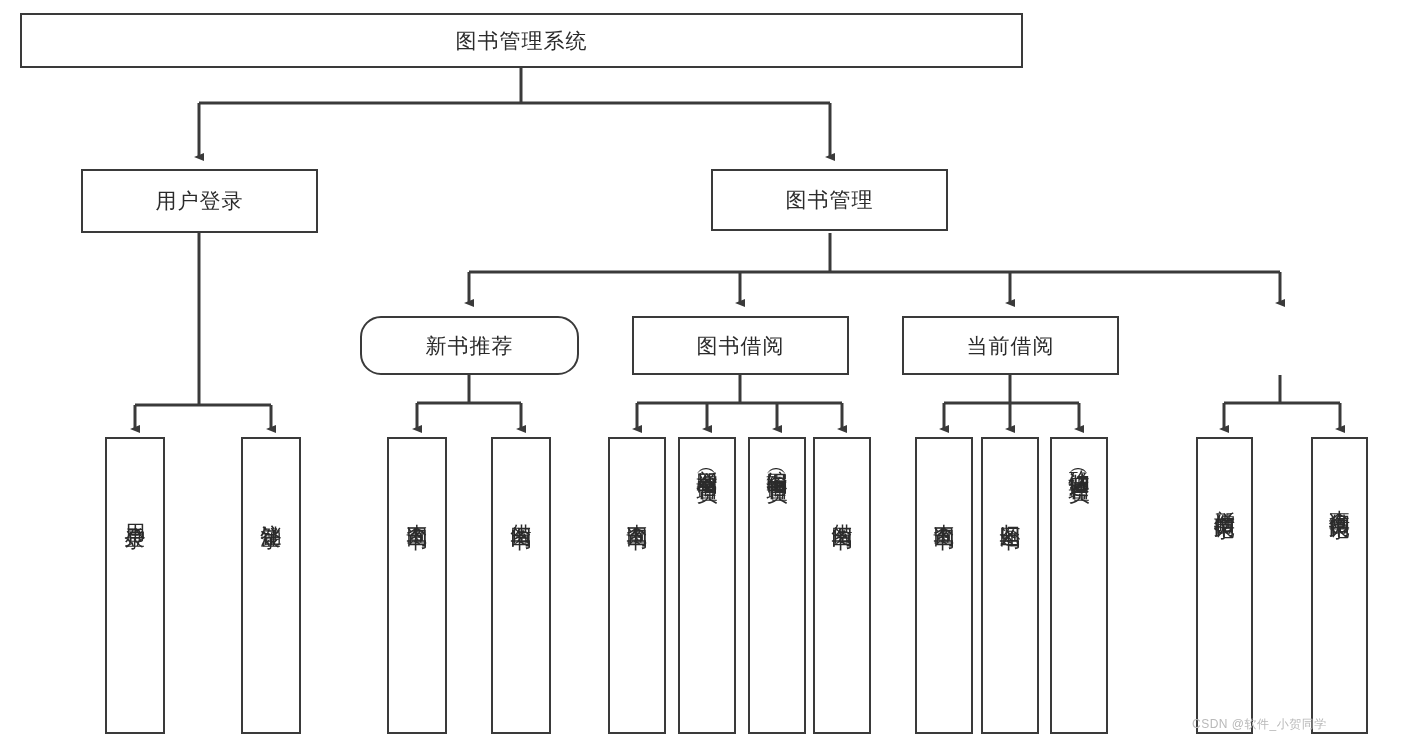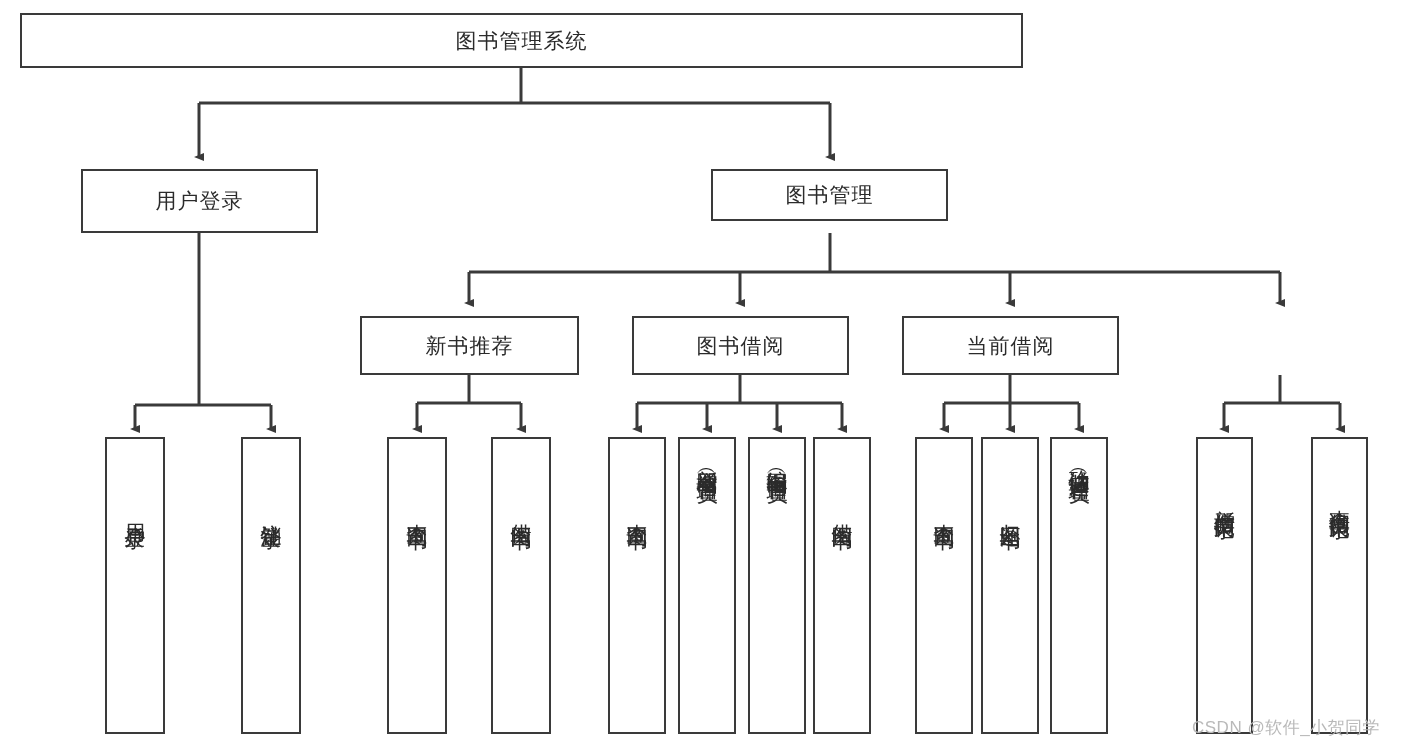--- a/index.html
+++ b/index.html
@@ -60,21 +60,21 @@
     padding-top: 58px;
   }
   .node.vert.tall .label {
     padding-top: 4px;
   }
   .node.vert.rec .label {
     padding-top: 44px;
   }
   .watermark {
     position: absolute;
-    font-size: 17px;
+    font-size: 12px;
     color: #b9b9b9;
     white-space: nowrap;
     letter-spacing: 0.5px;
   }
 </style>
 </head>
 <body>
 
 <div id="canvas">
 
@@ -128,25 +128,25 @@
     </g>
   </svg>
 
   <div class="node horiz" style="left:20px; top:13px; width:1003px; height:55px;">
     <span class="label">图书管理系统</span>
   </div>
 
   <div class="node horiz" style="left:81px; top:169px; width:237px; height:64px;">
     <span class="label">用户登录</span>
   </div>
-  <div class="node horiz" style="left:711px; top:169px; width:237px; height:52px;">
+  <div class="node horiz" style="left:711px; top:169px; width:237px; height:62px;">
     <span class="label">图书管理</span>
   </div>
 
-  <div class="node horiz" style="left:360px; top:316px; width:219px; height:59px;">
+  <div class="node horiz" style="left:360px; top:316px; width:219px; height:59px;border-radius:21px;">
     <span class="label">新书推荐</span>
   </div>
   <div class="node horiz" style="left:902px; top:316px; width:217px; height:59px;">
     <span class="label">当前借阅</span>
   </div>
   <div class="node horiz" style="left:632px; top:316px; width:217px; height:59px;">
     <span class="label">图书借阅</span>
   </div>
 
   <div class="node vert mid" style="left:105px; top:437px; width:60px; height:297px;">

